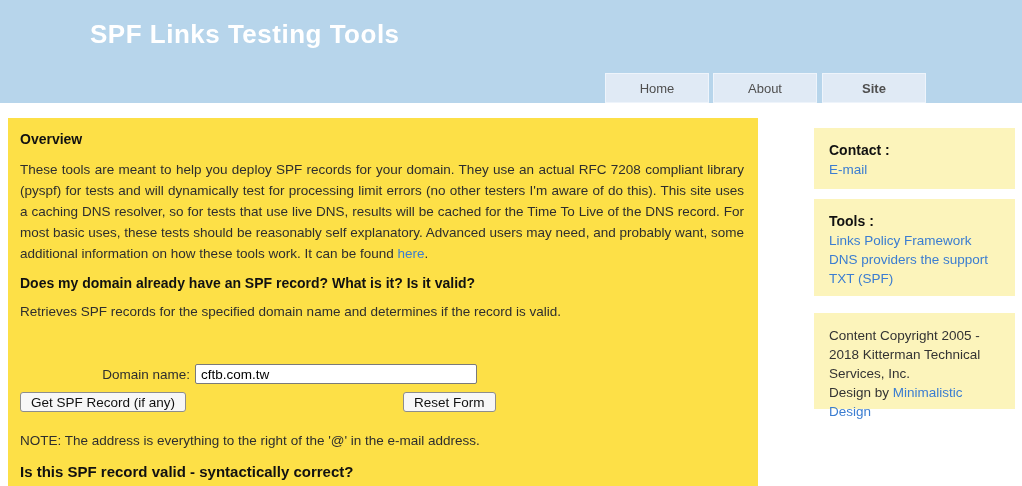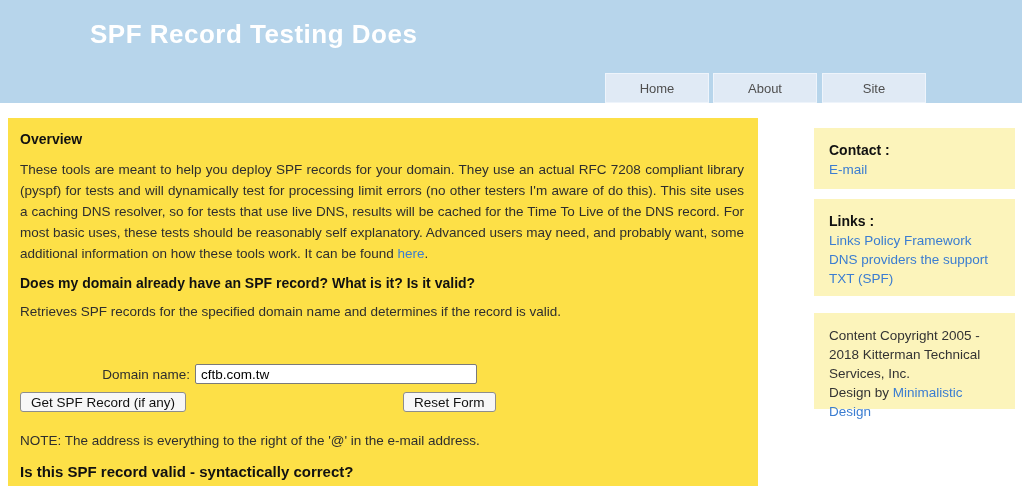--- a/index.html
+++ b/index.html
@@ -7,21 +7,21 @@
   .page{position:relative;width:1022px;height:486px;overflow:hidden;background:#ffffff;}
 
   
   .header{position:absolute;left:0;top:0;width:1022px;height:103px;background:#b7d5eb;}
   .site-title{position:absolute;left:90px;top:19px;font-size:26px;font-weight:bold;color:#ffffff;letter-spacing:0.5px;margin:0;}
   .tab{position:absolute;top:73px;height:30px;width:104px;background:#e0eaf5;border:1px solid #eef4fb;
        box-sizing:border-box;display:flex;align-items:center;justify-content:center;
        font-size:13px;color:#4f4f4f;cursor:pointer;}
   .tab-home{left:605px;}
   .tab-about{left:713px;}
-  .tab-site{left:822px;}
+  .tab-site{left:822px;font-weight:bold;}
 
   
   .content{position:absolute;left:8px;top:118px;width:750px;height:368px;background:#fde047;
            box-sizing:border-box;padding:13px 14px 0 12px;}
   .h-overview{font-size:14px;font-weight:bold;color:#111;margin:0 0 12px 0;}
   .para{font-size:13.5px;line-height:21px;text-align:justify;margin:0 0 11px 0;color:#2e2e2e;}
   .h-question{font-size:14px;font-weight:bold;color:#111;margin:0 0 13px 0;}
   .desc{font-size:13.5px;margin:0 0 0 0;color:#2e2e2e;}
   a.link{color:#3b7dd1;text-decoration:none;cursor:pointer;}
 
@@ -45,21 +45,21 @@
   .box-copy{top:313px;height:96px;}
   .side-heading{font-weight:bold;font-size:14px;color:#111;margin:0;}
   .side-box a.link{display:inline;}
 </style>
 </head>
 <body>
 
 <div class="page">
 
   <div class="header">
-    <h1 class="site-title">SPF Record Testing Does</h1>
+    <h1 class="site-title">SPF Links Testing Tools</h1>
     <div class="tab tab-home">
       <span>Home</span>
     </div>
     <div class="tab tab-about">
       <span>About</span>
     </div>
     <div class="tab tab-site">
       <span>Site</span>
     </div>
   </div>
@@ -87,21 +87,21 @@
 
     <h2 class="h-valid">Is this SPF record valid - syntactically correct?</h2>
   </div>
 
   <div class="side-box box-contact">
     <p class="side-heading">Contact :</p>
     <a class="link">E-mail</a>
   </div>
 
   <div class="side-box box-links">
-    <p class="side-heading">Links :</p>
+    <p class="side-heading">Tools :</p>
     <a class="link">Links Policy Framework</a>
     <a class="link">DNS providers the support TXT (SPF)</a>
   </div>
 
   <div class="side-box box-copy">
     <span>Content Copyright 2005 - 2018 Kitterman Technical Services, Inc.</span><br>
     <span>Design by </span><a class="link">Minimalistic Design</a>
   </div>
 
 </div>

